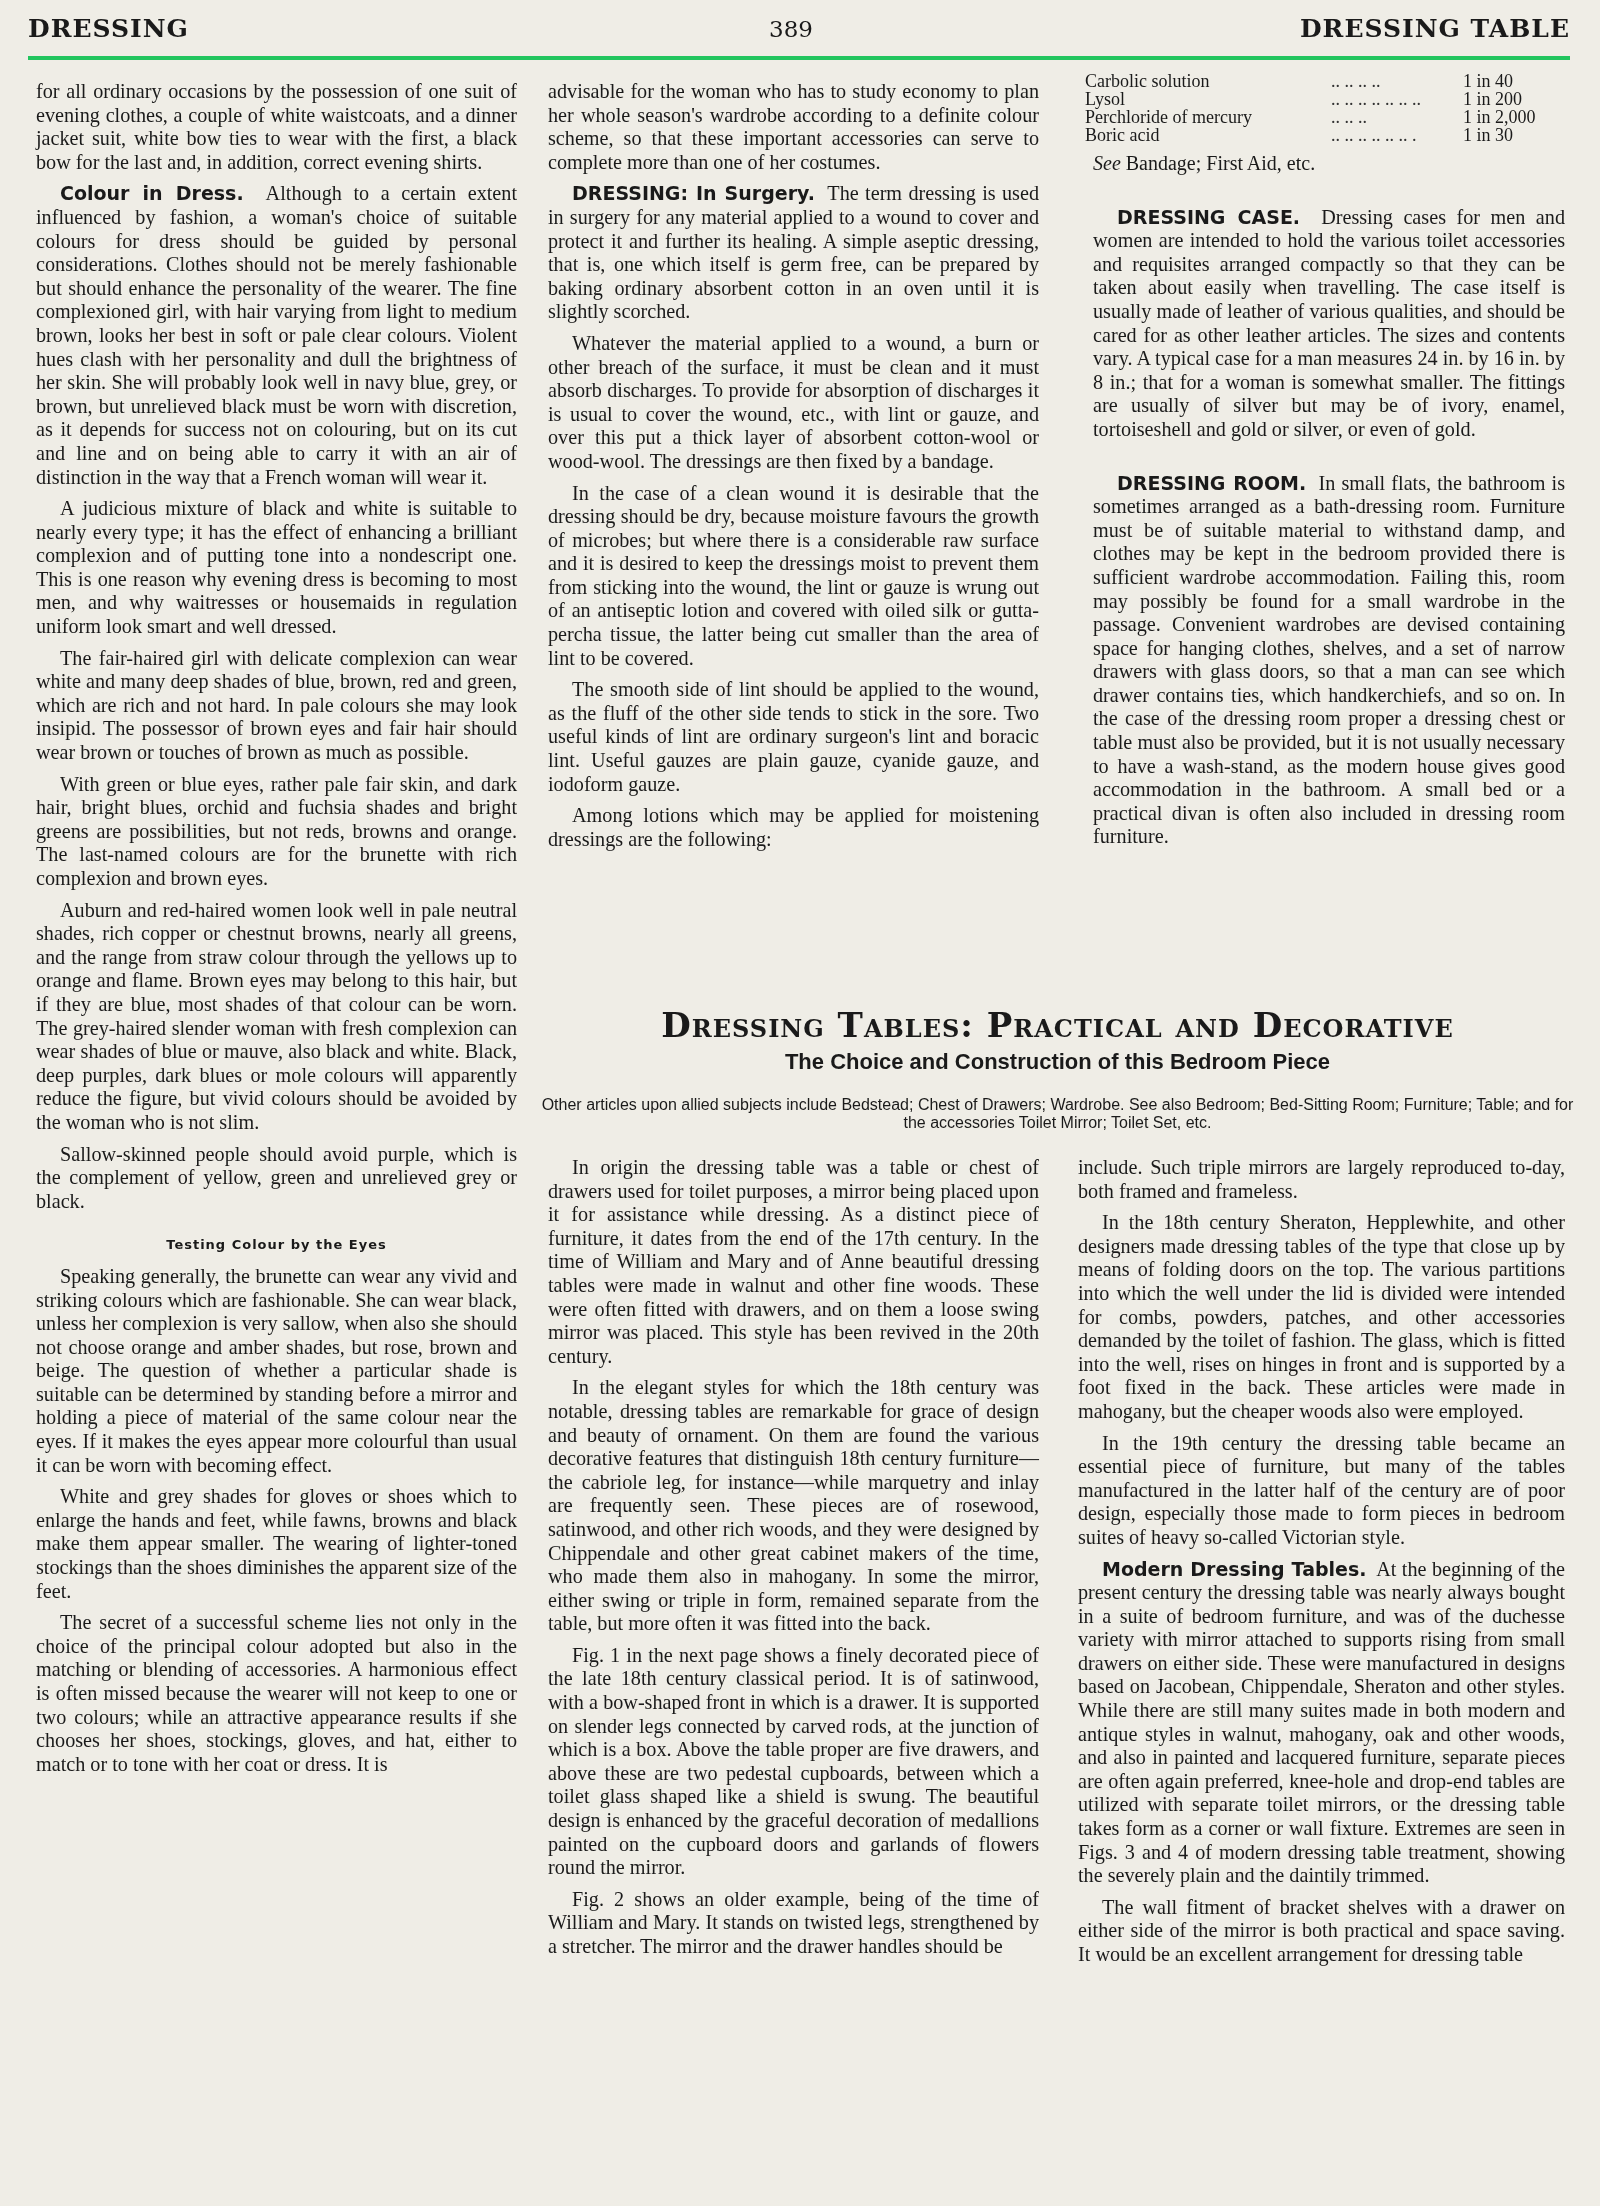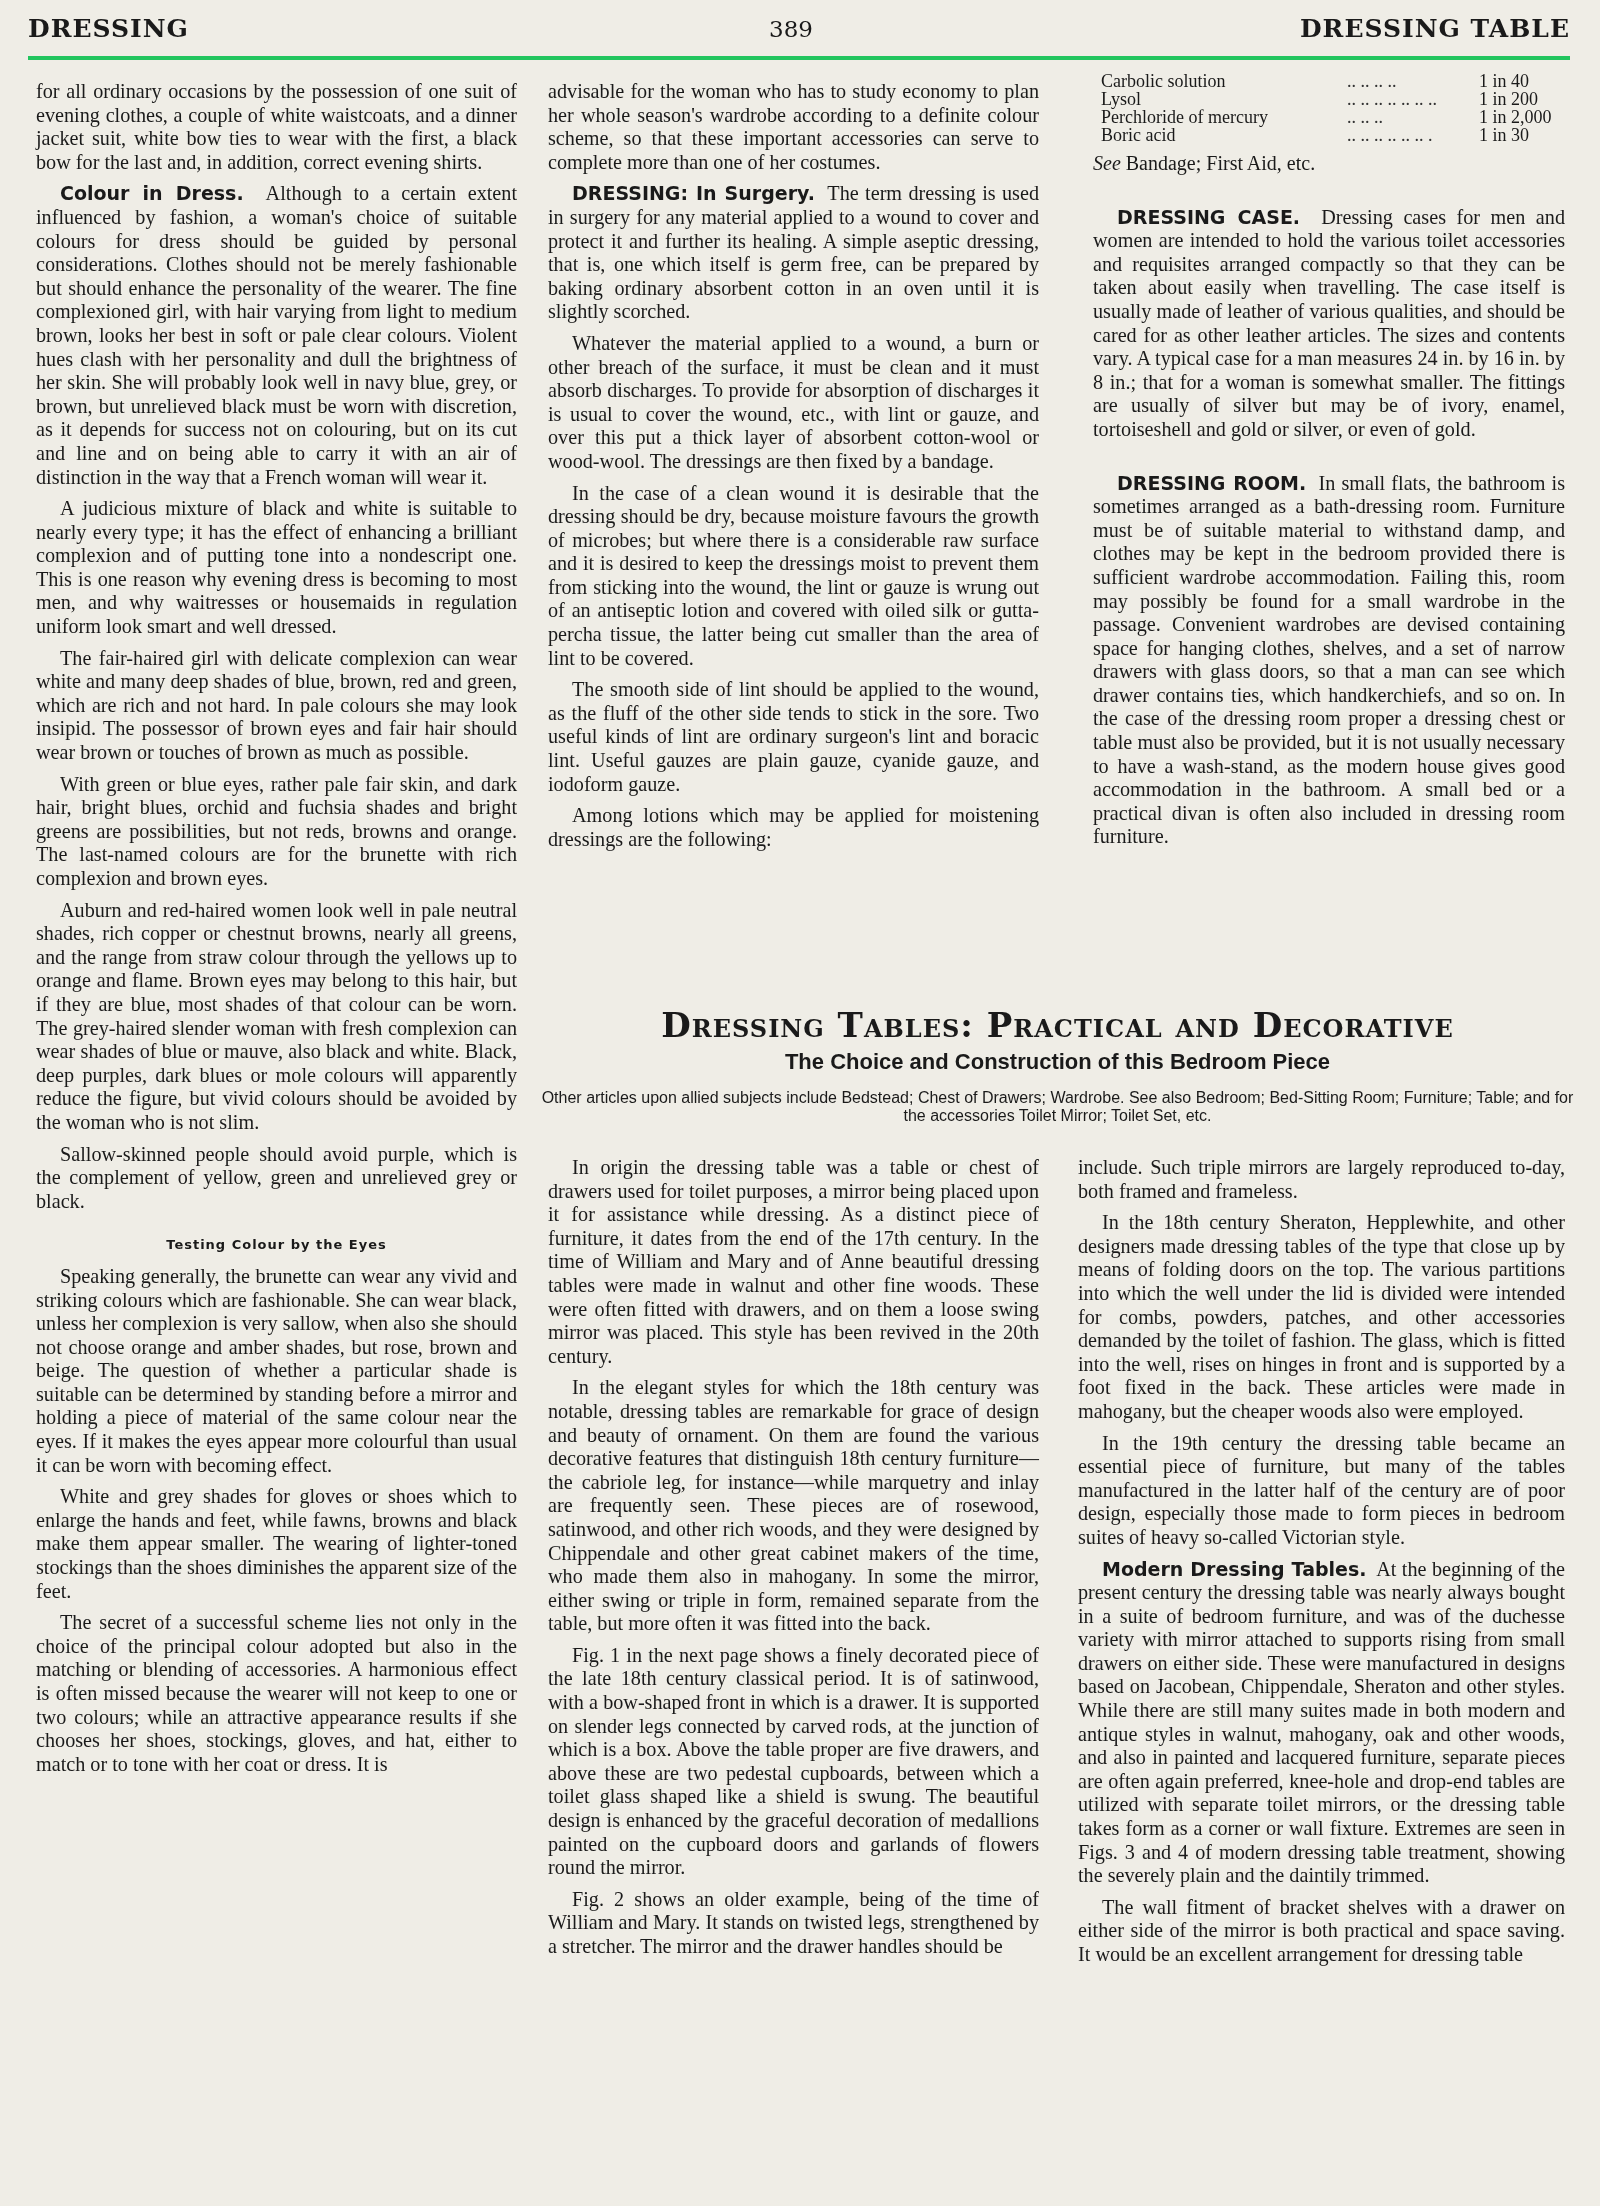--- a/index.html
+++ b/index.html
@@ -21,30 +21,30 @@
   .col {
     position: absolute; font-size: 20.2px; line-height: 23.6px; text-align: justify;
   }
   .col p { margin: 8px; text-indent: 24px; }
   .col p.noind { text-indent: 0; }
   .col1 { left: 28px; top: 72px; width: 497px; }
   .col2 { left: 540px; top: 72px; width: 507px; }
   .col3 { left: 1085px; top: 72px; width: 488px; }
   .bh { font-family: "DejaVu Sans", sans-serif; font-weight: bold; font-size: 19px; }
   .subhead { text-align: center; font-family: "DejaVu Sans", sans-serif; font-weight: bold; font-size: 13px; margin: 20px 0 2px; letter-spacing: 1px; }
-  table.sol { border-collapse: collapse; font-size: 18px; line-height: 18px; margin-left: 16px; width: 100%; }
+  table.sol { border-collapse: collapse; font-size: 18px; line-height: 18px; margin-left: 0; width: 100%; }
   table.sol td { padding: 0; }
   table.sol td.dots { color:#333; padding-left:6px; }
   table.sol td.ratio { width: 110px; }
   .see { margin-top: 8px; font-size: 20px; text-indent:0 !important; }
   .gap { height: 14px; }
   .banner { position: absolute; left: 540px; top: 1005px; width: 1035px; text-align: center; }
   .banner .title { font-family: "DejaVu Serif", serif; font-weight: bold; font-size: 34px; letter-spacing: 1px; font-variant: small-caps; white-space: nowrap; }
   .banner .sub { font-family: "Liberation Sans", sans-serif; font-weight: bold; font-size: 22px; margin-top: 4px; }
-  .banner .xref { font-family: "Liberation Sans", sans-serif; font-size: 16px; line-height: 18px; margin-top: 14px; }
+  .banner .xref { font-family: "Liberation Sans", sans-serif; font-size: 16px; line-height: 18px; margin-top: 21px; }
   .col2b { left: 540px; top: 1148px; width: 507px; }
   .col3b { left: 1070px; top: 1148px; width: 503px; }
 </style>
 </head>
 <body>
 
 <div class="page">
 
   <div class="runhead">
     <span class="l">DRESSING</span>

